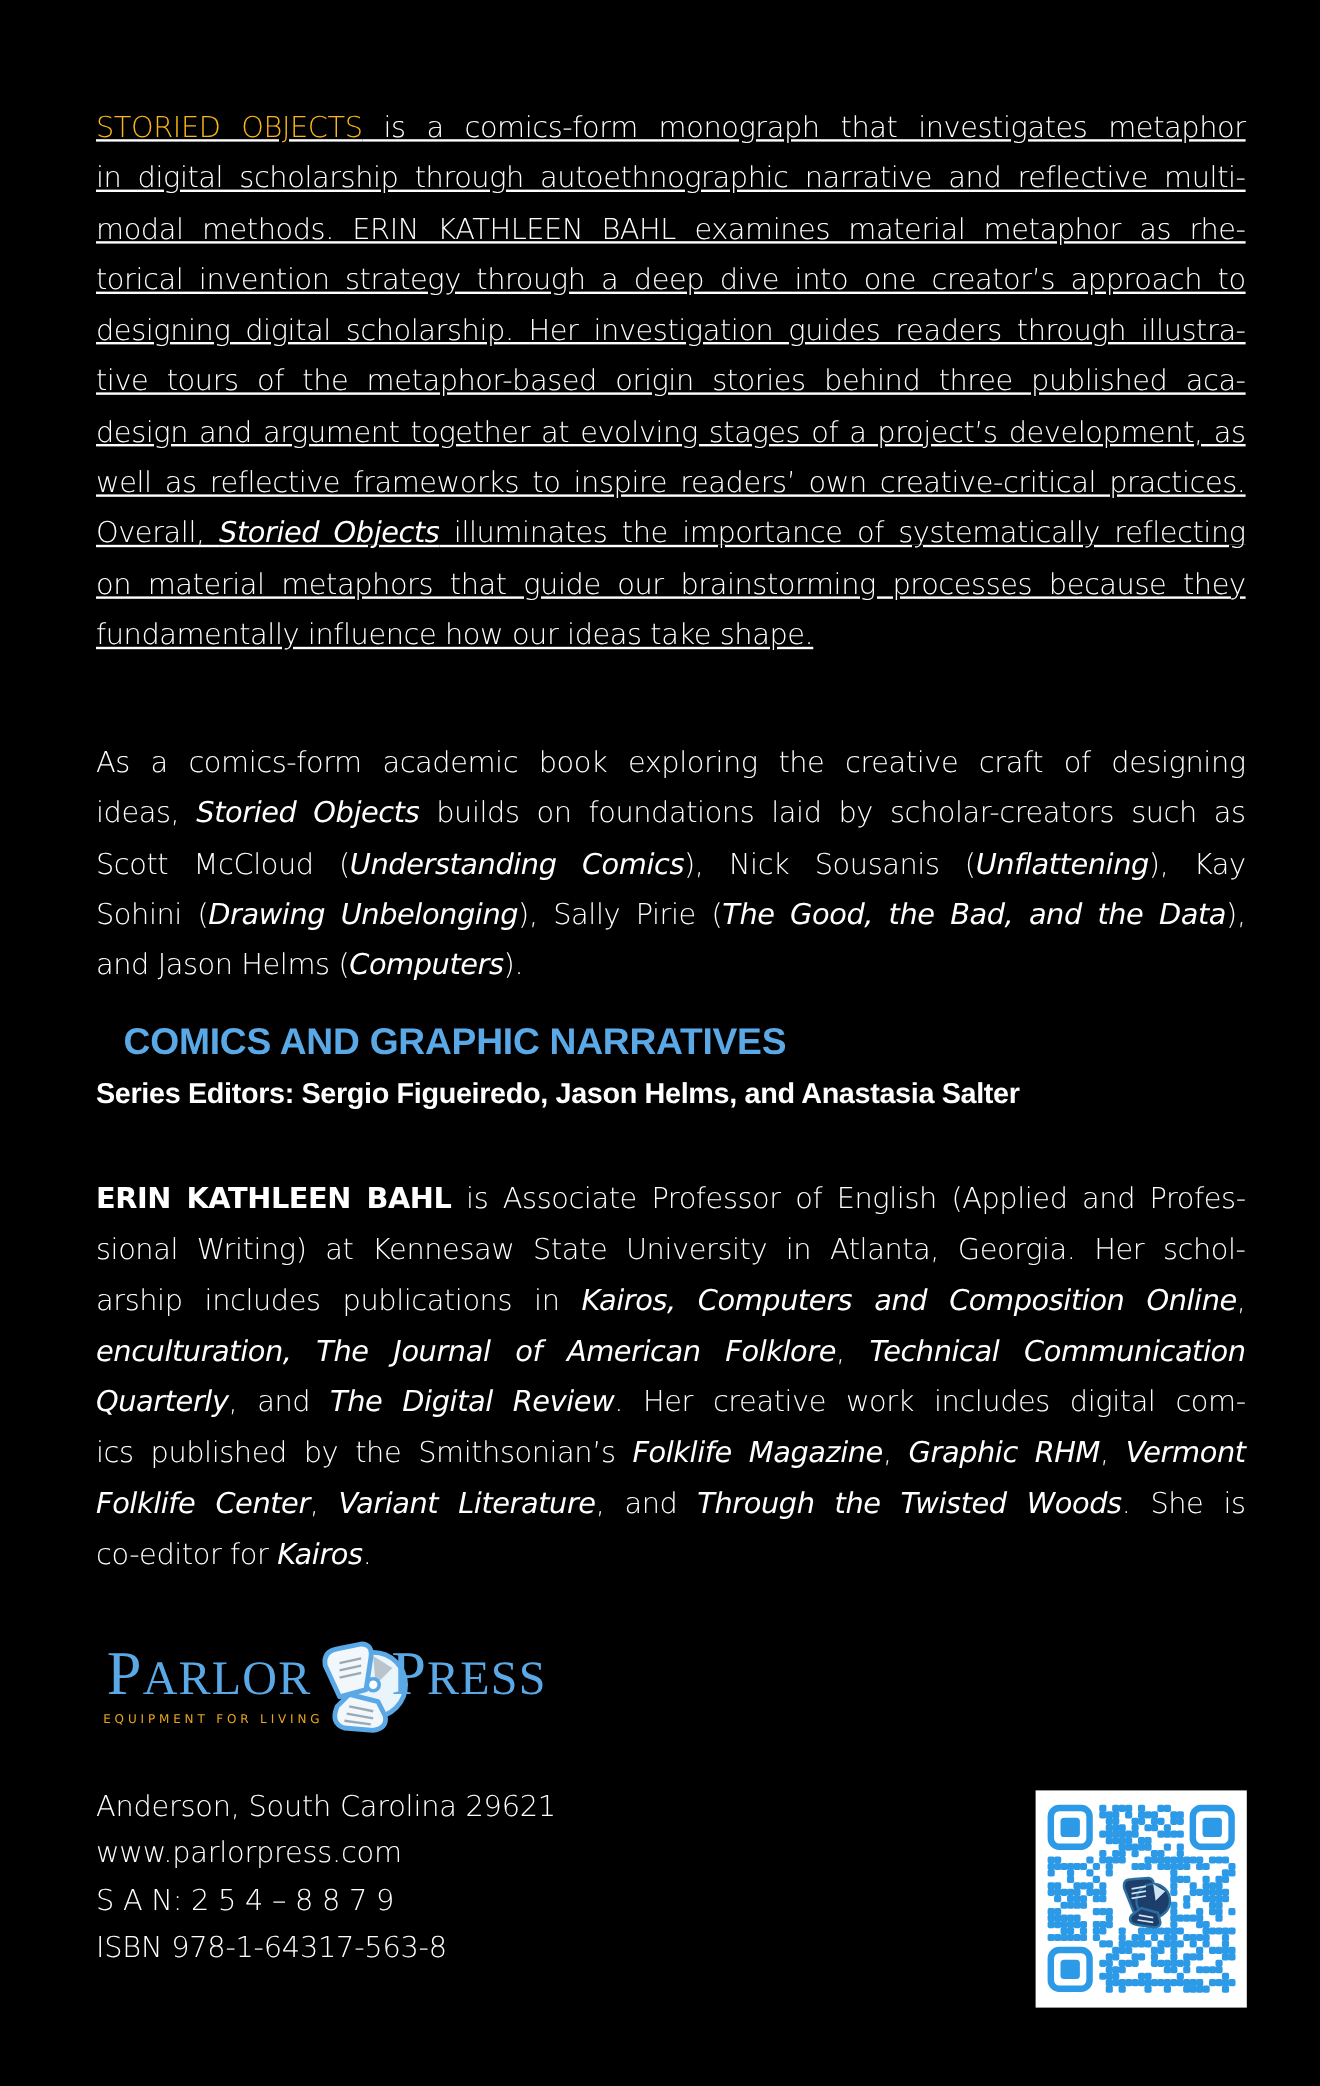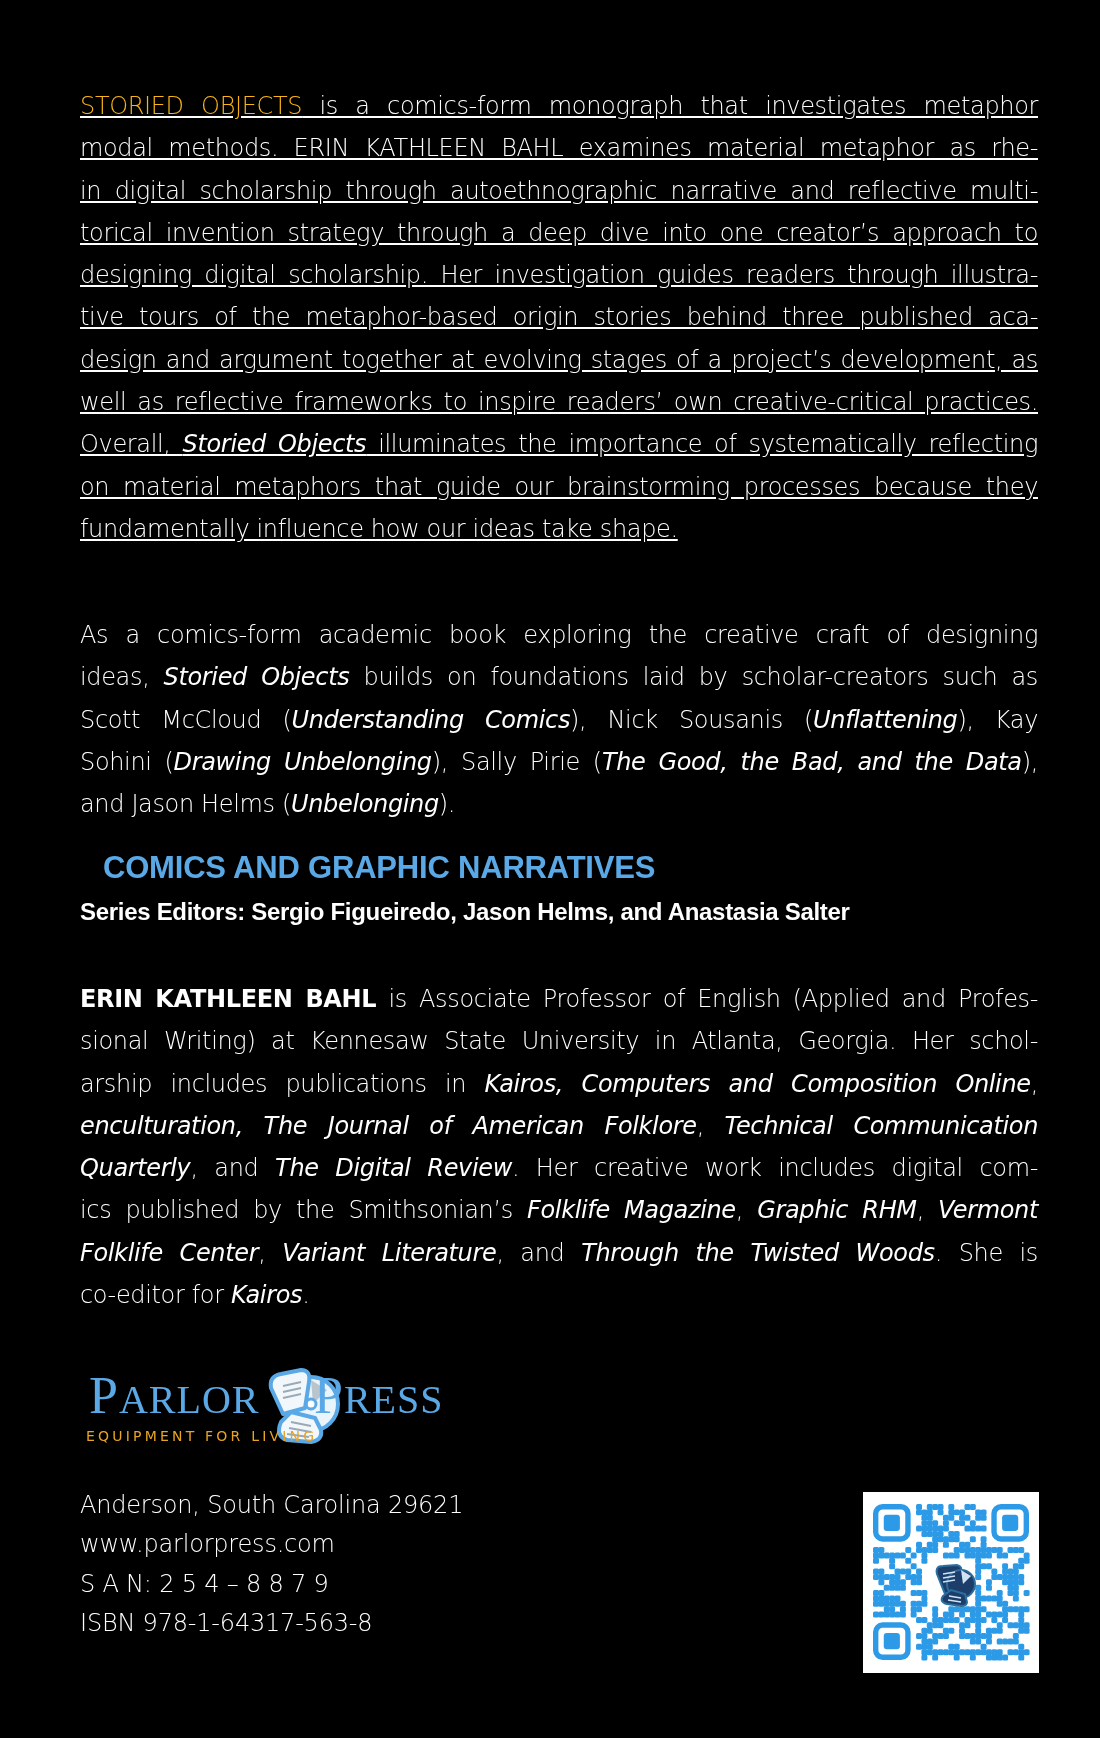--- a/index.html
+++ b/index.html
@@ -28,56 +28,56 @@
     position: absolute; left: 80px; top: 898px; font-size: 24px; font-weight: bold;
     color: #ffffff; white-space: nowrap; letter-spacing: -0.3px; font-family: "Liberation Sans", sans-serif;
   }
   .logo { position: absolute; left: 78px; top: 1362px; width: 410px; height: 92px; }
   .logo .word {
     position: absolute; top: 4px; font-family: "Liberation Serif", "DejaVu Serif", serif; color: #5aa9e6;
     font-size: 52px; letter-spacing: 1px; line-height: 60px; white-space: nowrap;
   }
   .logo .word small { font-size: 40px; }
   .logo .parlor { left: 11px; }
-  .logo .press { left: 236px; }
+  .logo .press { left: 248px; }
   .logo .tagline {
     position: absolute; left: 8px; top: 66px; font-family: "DejaVu Sans", sans-serif; color: #e8a422;
-    font-size: 14px; letter-spacing: 3.2px; white-space: nowrap;
+    font-size: 10px; letter-spacing: 3.2px; white-space: nowrap;
   }
   .logo .emblem { position: absolute; left: 183px; top: 0px; width: 80px; height: 88px; }
   .address { position: absolute; left: 80px; top: 1486px; }
   .address .addr-line {
     display: block; font-size: 24px; line-height: 39.3px; height: 39.3px; white-space: nowrap;
     font-weight: 300; letter-spacing: -0.2px;
   }
   .qr { position: absolute; left: 863px; top: 1492px; width: 176px; height: 181px; background: #ffffff; }
   .qr svg { display: block; }
 </style>
 </head>
 <body>
 
 <div class="para" id="p1">
     <span class="line"><span class="gold">STORIED OBJECTS</span><span> is a comics-form monograph that investigates metaphor</span></span>
+    <span class="line"><span>in digital scholarship through autoethnographic narrative and reflective multi-</span></span>
     <span class="line"><span>modal methods. ERIN KATHLEEN BAHL examines material metaphor as rhe-</span></span>
-    <span class="line"><span>in digital scholarship through autoethnographic narrative and reflective multi-</span></span>
     <span class="line"><span>torical invention strategy through a deep dive into one creator’s approach to</span></span>
     <span class="line"><span>designing digital scholarship. Her investigation guides readers through illustra-</span></span>
     <span class="line"><span>tive tours of the metaphor-based origin stories behind three published aca-</span></span>
     <span class="line"><span>design and argument together at evolving stages of a project’s development, as</span></span>
     <span class="line"><span>well as reflective frameworks to inspire readers’ own creative-critical practices.</span></span>
     <span class="line"><span>Overall, </span><span class="it">Storied Objects</span><span> illuminates the importance of systematically reflecting</span></span>
     <span class="line"><span>on material metaphors that guide our brainstorming processes because they</span></span>
     <span class="line last"><span>fundamentally influence how our ideas take shape.</span></span>
   </div>
 <div class="para" id="p2">
     <span class="line"><span>As a comics-form academic book exploring the creative craft of designing</span></span>
     <span class="line"><span>ideas, </span><span class="it">Storied Objects</span><span> builds on foundations laid by scholar-creators such as</span></span>
     <span class="line"><span>Scott McCloud (</span><span class="it">Understanding Comics</span><span>), Nick Sousanis (</span><span class="it">Unflattening</span><span>), Kay</span></span>
     <span class="line"><span>Sohini (</span><span class="it">Drawing Unbelonging</span><span>), Sally Pirie (</span><span class="it">The Good, the Bad, and the Data</span><span>),</span></span>
-    <span class="line last"><span>and Jason Helms (</span><span class="it">Unbelonging</span><span>).</span></span>
+    <span class="line last"><span>and Jason Helms (</span><span class="it">Computers</span><span>).</span></span>
   </div>
 
 <div class="series-heading">COMICS AND GRAPHIC NARRATIVES</div>
 <div class="series-editors">Series Editors: Sergio Figueiredo, Jason Helms, and Anastasia Salter</div>
 
 <div class="para" id="bio">
     <span class="line"><span class="bold">ERIN KATHLEEN BAHL</span><span> is Associate Professor of English (Applied and Profes-</span></span>
     <span class="line"><span>sional Writing) at Kennesaw State University in Atlanta, Georgia. Her schol-</span></span>
     <span class="line"><span>arship includes publications in </span><span class="it">Kairos, Computers and Composition Online</span><span>,</span></span>
     <span class="line"><span class="it">enculturation, The Journal of American Folklore</span><span>, </span><span class="it">Technical Communication</span></span>

